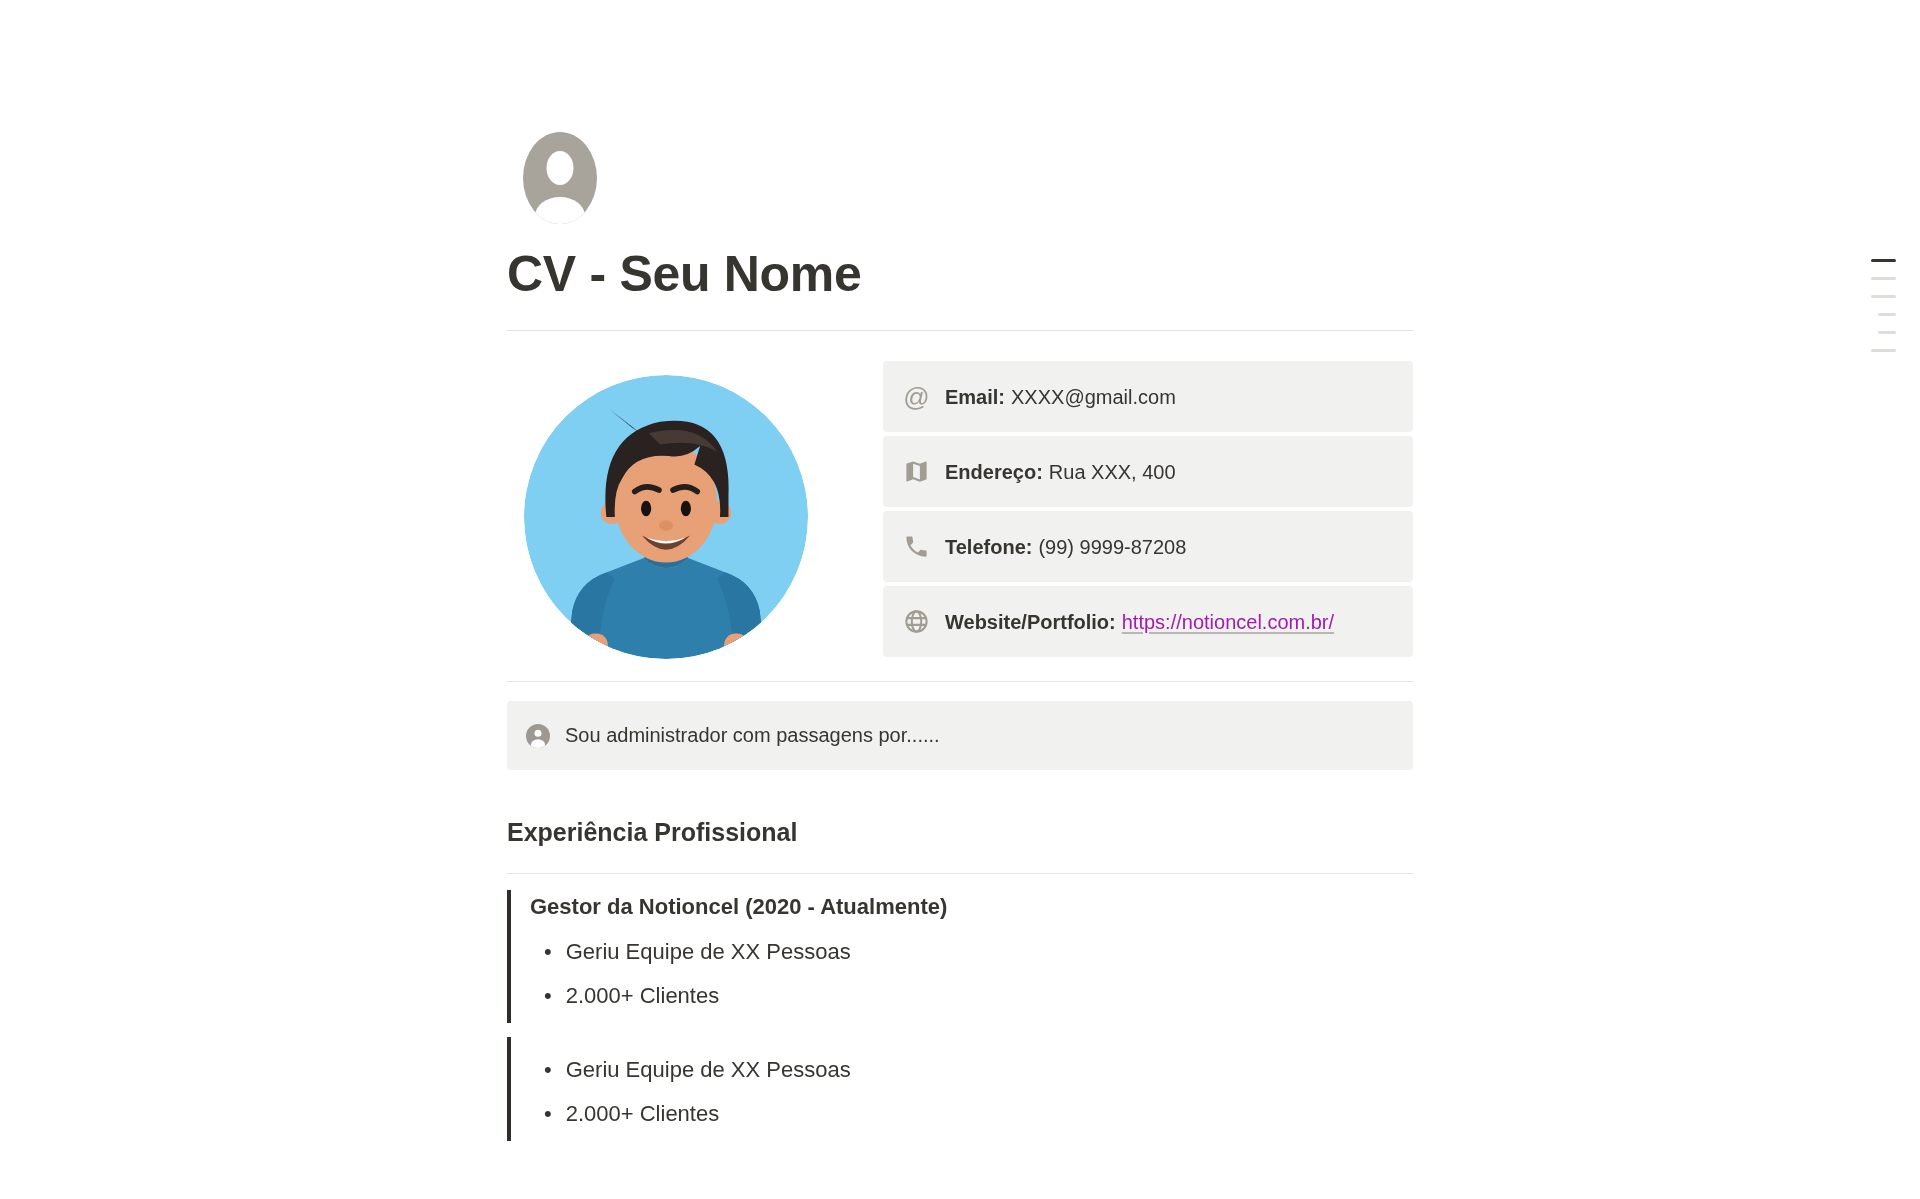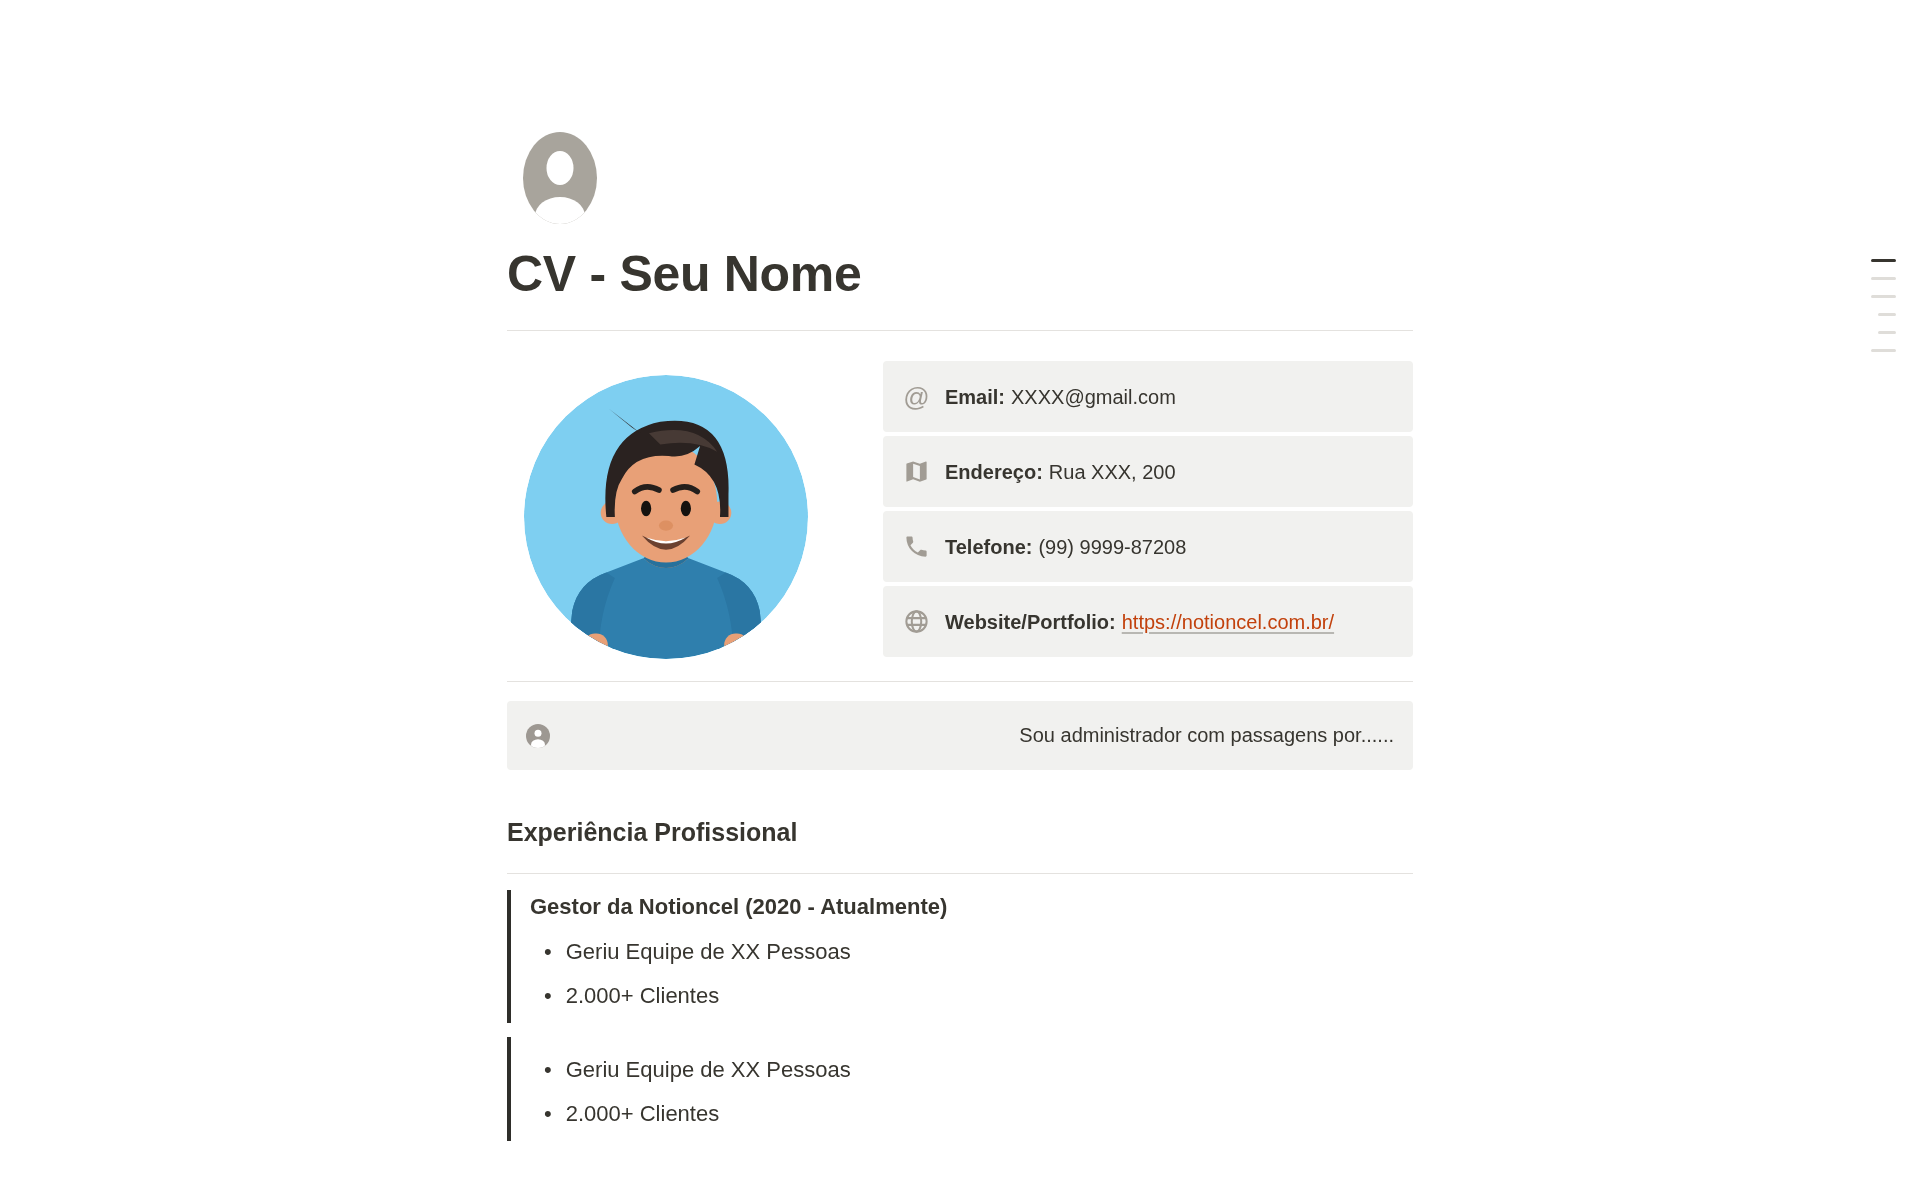--- a/index.html
+++ b/index.html
@@ -38,28 +38,28 @@
     display: flex; align-items: center; padding: 0 20px;
   }
   .cicon { width: 27px; height: 27px; flex: 0 0 27px; margin-right: 15px;
            display: flex; align-items: center; justify-content: center; color: #A19C94; }
   .cicon svg { width: 100%; height: 100%; display: block; }
   .at-icon::before { content: "@"; font-size: 26px; font-weight: 400; color: #A19C94; line-height: 1; }
   .contact-text { font-size: 20px; line-height: 1.3; white-space: nowrap; }
   .clabel { font-weight: 700; margin-right: 6px; }
   .cvalue { font-weight: 400; color: #37352F; }
   a.weblink, .weblink {
-    color: #c2410c; text-decoration: underline;
+    color: #a21caf; text-decoration: underline;
     text-decoration-color: rgba(115,112,105,.45); text-underline-offset: 3px; cursor: pointer;
   }
 
   
   .callout {
     margin-top: 19px; height: 69px; background: #F1F1EF; border-radius: 4px;
-    display: flex; align-items: center; padding: 0 19px; gap: 15px; justify-content: space-between;
+    display: flex; align-items: center; padding: 0 19px; gap: 15px;
   }
   .callout-icon { width: 24px; height: 24px; flex: 0 0 24px; }
   .callout-text { font-size: 20px; }
 
   
   h2.section-heading { margin-top: 47px; font-size: 25px; font-weight: 700; line-height: 1.2; color: #37352F; }
 
   
   .quote { margin-top: 16px; border-left: 4px solid #2F2E2A; padding: 3px 0 12px 19px; }
   .quote + .quote { margin-top: 14px; }
@@ -154,21 +154,21 @@
           </span>
         </div>
 
         <div class="contact-row">
           <span class="cicon">
             <svg viewBox="0 0 24 24" fill="#A19C94">
                 <path d="M20.5 3l-.16.03L15 5.1 9 3 3.36 4.9c-.21.07-.36.25-.36.48V20.5c0 .28.22.5.5.5l.16-.03L9 18.9l6 2.1 5.64-1.9c.21-.07.36-.25.36-.48V3.5c0-.28-.22-.5-.5-.5zM15 19l-6-2.11V5l6 2.11V19z"></path>
               </svg>
           </span>
           <span class="contact-text">
-            <span class="clabel">Endereço:</span><span class="cvalue">Rua XXX, 200</span>
+            <span class="clabel">Endereço:</span><span class="cvalue">Rua XXX, 400</span>
           </span>
         </div>
 
         <div class="contact-row">
           <span class="cicon">
             <svg viewBox="0 0 24 24" fill="#A19C94">
                 <path d="M6.62 10.79c1.44 2.83 3.76 5.14 6.59 6.59l2.2-2.2c.27-.27.67-.36 1.02-.24 1.12.37 2.33.57 3.57.57.55 0 1 .45 1 1V20c0 .55-.45 1-1 1-9.39 0-17-7.61-17-17 0-.55.45-1 1-1h3.5c.55 0 1 .45 1 1 0 1.25.2 2.45.57 3.57.11.35.03.74-.25 1.02l-2.2 2.2z"></path>
               </svg>
           </span>
           <span class="contact-text">

